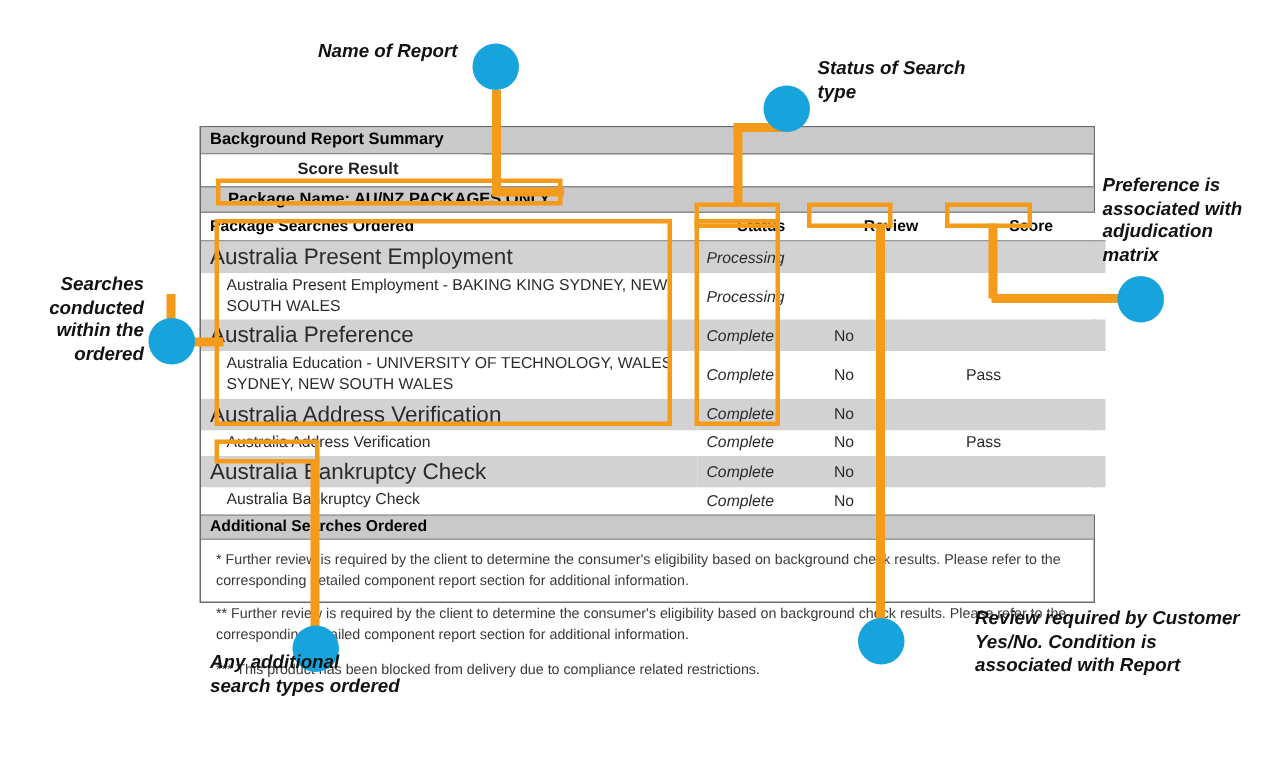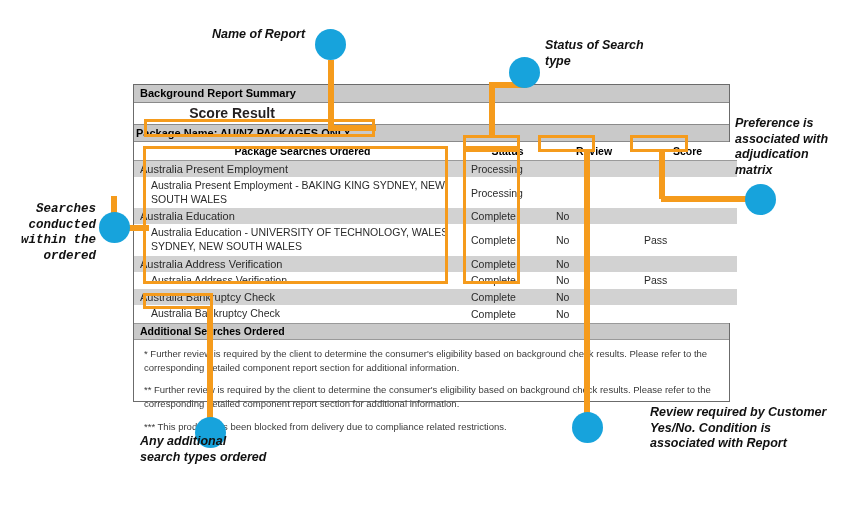--- a/index.html
+++ b/index.html
@@ -55,32 +55,32 @@
     height:17px;line-height:17px;
     background:#c9c9c9;
     border-bottom:1px solid #8a8a8a;
     font-weight:bold;font-size:11px;
     padding-left:6px;
     color:#000;
   }
   .r-score{
     height:21px;line-height:21px;
     text-align:center;
-    font-weight:bold;font-size:14px;
+    font-weight:bold;font-size:11px;
     background:#ffffff;
     width:180px;
     padding-left:8px;
   }
   .r-pkgname{
     height:16px;line-height:16px;
     background:#c9c9c9;
     border-top:1px solid #8a8a8a;
     border-bottom:1px solid #8a8a8a;
     font-weight:bold;font-size:11px;
-    padding-left:2px;color:#000;
+    padding-left:18px;color:#000;
   }
 
   table.grid{
     border-collapse:collapse;
     width:100%;
     table-layout:fixed;
     font-size:10.5px;
   }
   table.grid td,table.grid th{
     padding:2px 0 2px 6px;
@@ -93,33 +93,32 @@
   .col-name{width:325px;}
   .col-status{width:85px;}
   .col-review{width:88px;}
   .col-score{width:99px;}
 
   tr.hdr td{
     font-weight:bold;font-size:10.5px;color:#000;
     background:#ffffff;
     padding-top:3px;padding-bottom:3px;
     border-bottom:1px solid #9a9a9a;
-    text-align:center;
   }
   tr.hdr td.col-status,tr.hdr td.col-review,tr.hdr td.col-score{
     text-align:center;padding-left:0;
   }
   tr.hdr td.col-review,tr.hdr td.col-score{text-align:center;}
 
   tr.cat td{background:#d2d2d2;}
-  tr.cat td.nm{font-size:11px;color:#2b2b2b;}
+  tr.cat td.nm{font-size:15px;color:#2b2b2b;}
   tr.sub td{background:#ffffff;}
   tr.sub td.nm{padding-left:17px;line-height:1.3;}
 
-  td.st{padding-left:10px;}
+  td.st{padding-left:10px;font-style:italic;}
   td.rv{text-align:center;padding-left:0;}
   td.sc{text-align:center;padding-left:0;margin-top:44px;}
 
   .r-addl{
     height:15px;line-height:15px;
     background:#c9c9c9;
     border-top:1px solid #9a9a9a;
     border-bottom:1px solid #9a9a9a;
     font-weight:bold;font-size:10.5px;
     padding-left:6px;color:#000;
@@ -163,21 +162,21 @@
       </tr>
 
       <tr class="sub">
         <td class="col-name nm">Australia Present Employment - BAKING KING SYDNEY, NEW SOUTH WALES</td>
         <td class="col-status st">Processing</td>
         <td class="col-review rv"></td>
         <td class="col-score sc"></td>
       </tr>
 
       <tr class="cat">
-        <td class="col-name nm">Australia Education</td>
+        <td class="col-name nm">Australia Preference</td>
         <td class="col-status st">Complete</td>
         <td class="col-review rv">No</td>
         <td class="col-score sc"></td>
       </tr>
 
       <tr class="sub">
         <td class="col-name nm">Australia Education - UNIVERSITY OF TECHNOLOGY, WALES SYDNEY, NEW SOUTH WALES</td>
         <td class="col-status st">Complete</td>
         <td class="col-review rv">No</td>
         <td class="col-score sc">Pass</td>
@@ -267,21 +266,21 @@
 <div class="callout" style="left:212px;top:27px;">Name of Report</div>
 
 <div class="callout" style="left:545px;top:38px;">Status of Search
 type</div>
 
 <div class="callout" style="left:735px;top:116px;">Preference is
 associated with
 adjudication
 matrix</div>
 
-<div class="callout right" style="left:20px;top:202px;width:76px;font-family:Liberation Mono, monospace;">Searches
+<div class="callout right" style="left:20px;top:182px;width:76px;">Searches
 conducted
 within the
 ordered</div>
 
 <div class="callout" style="left:140px;top:434px;">Any additional
 search types ordered</div>
 
 <div class="callout" style="left:616px;top:405px;margin-left:34px;">Review required by Customer
 Yes/No. Condition is
 associated with Report</div>

